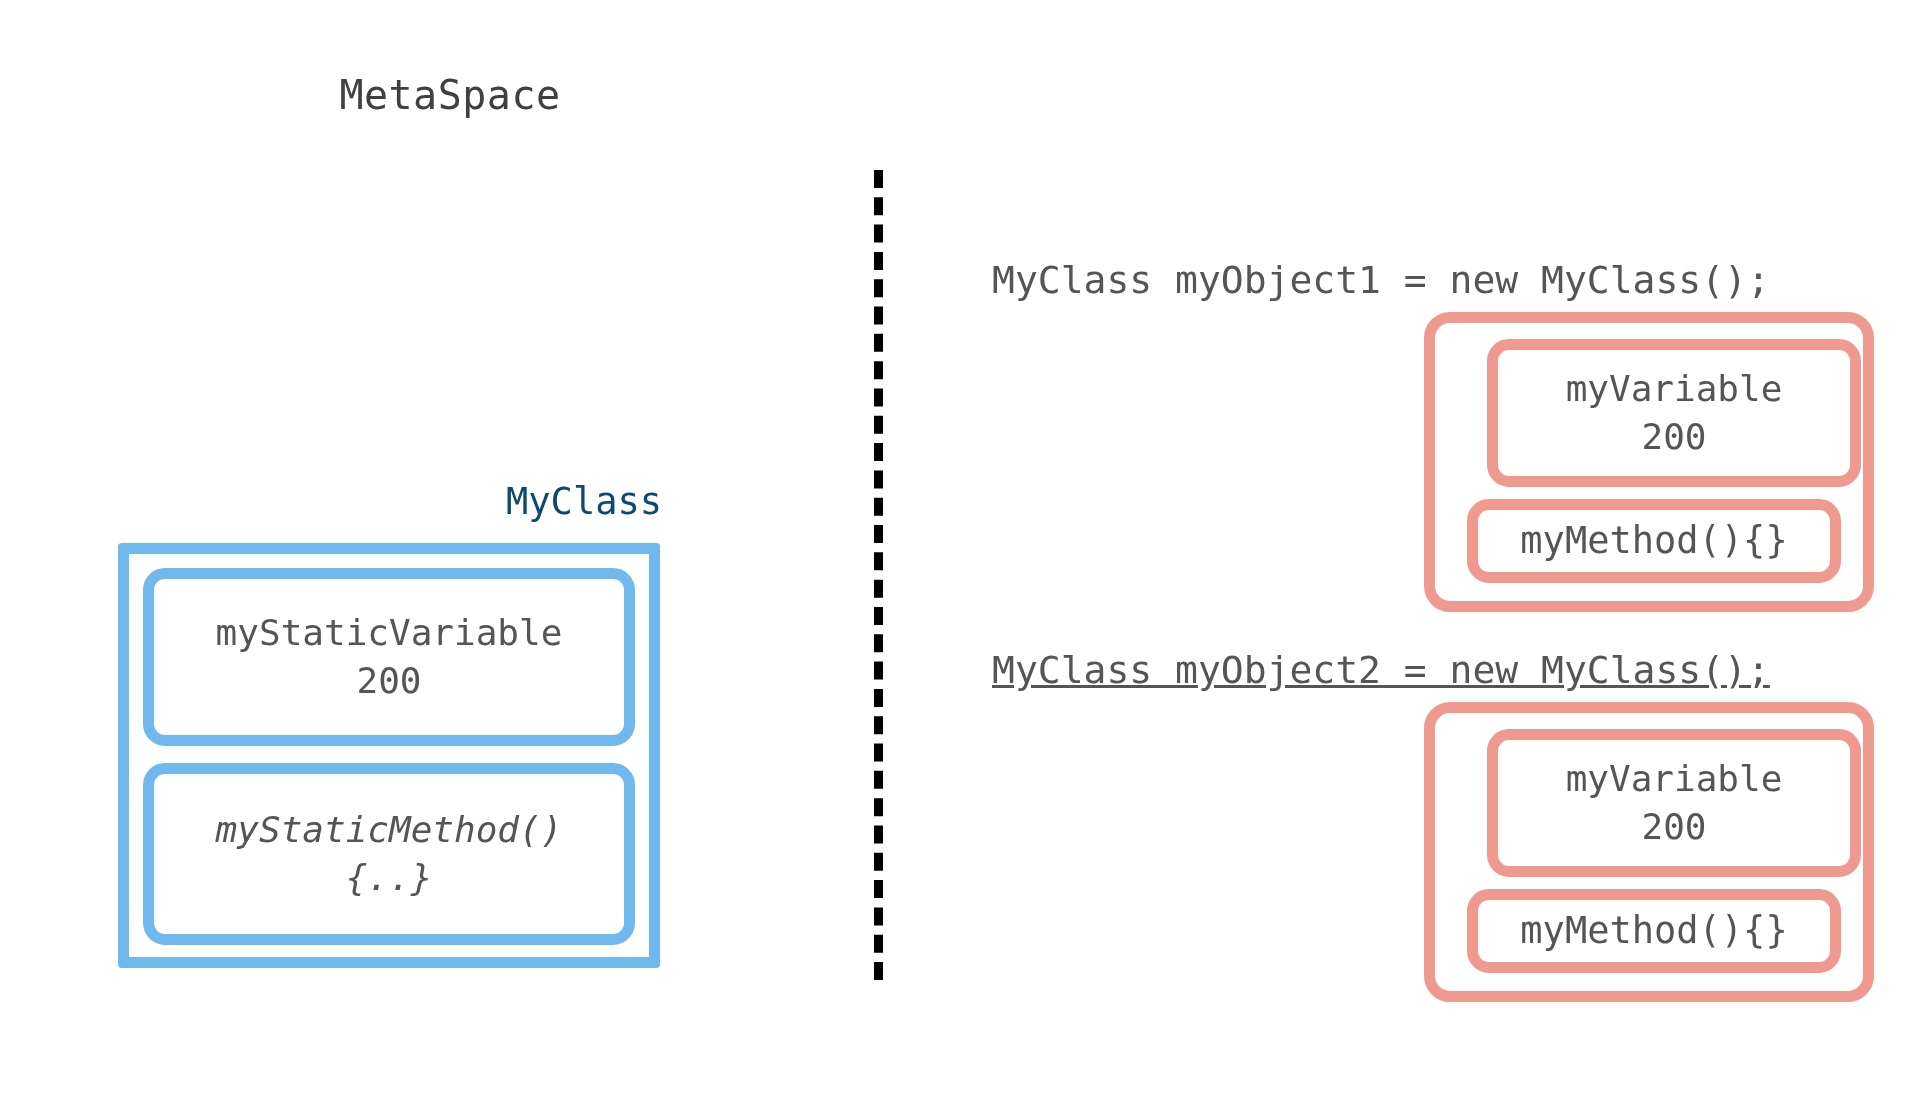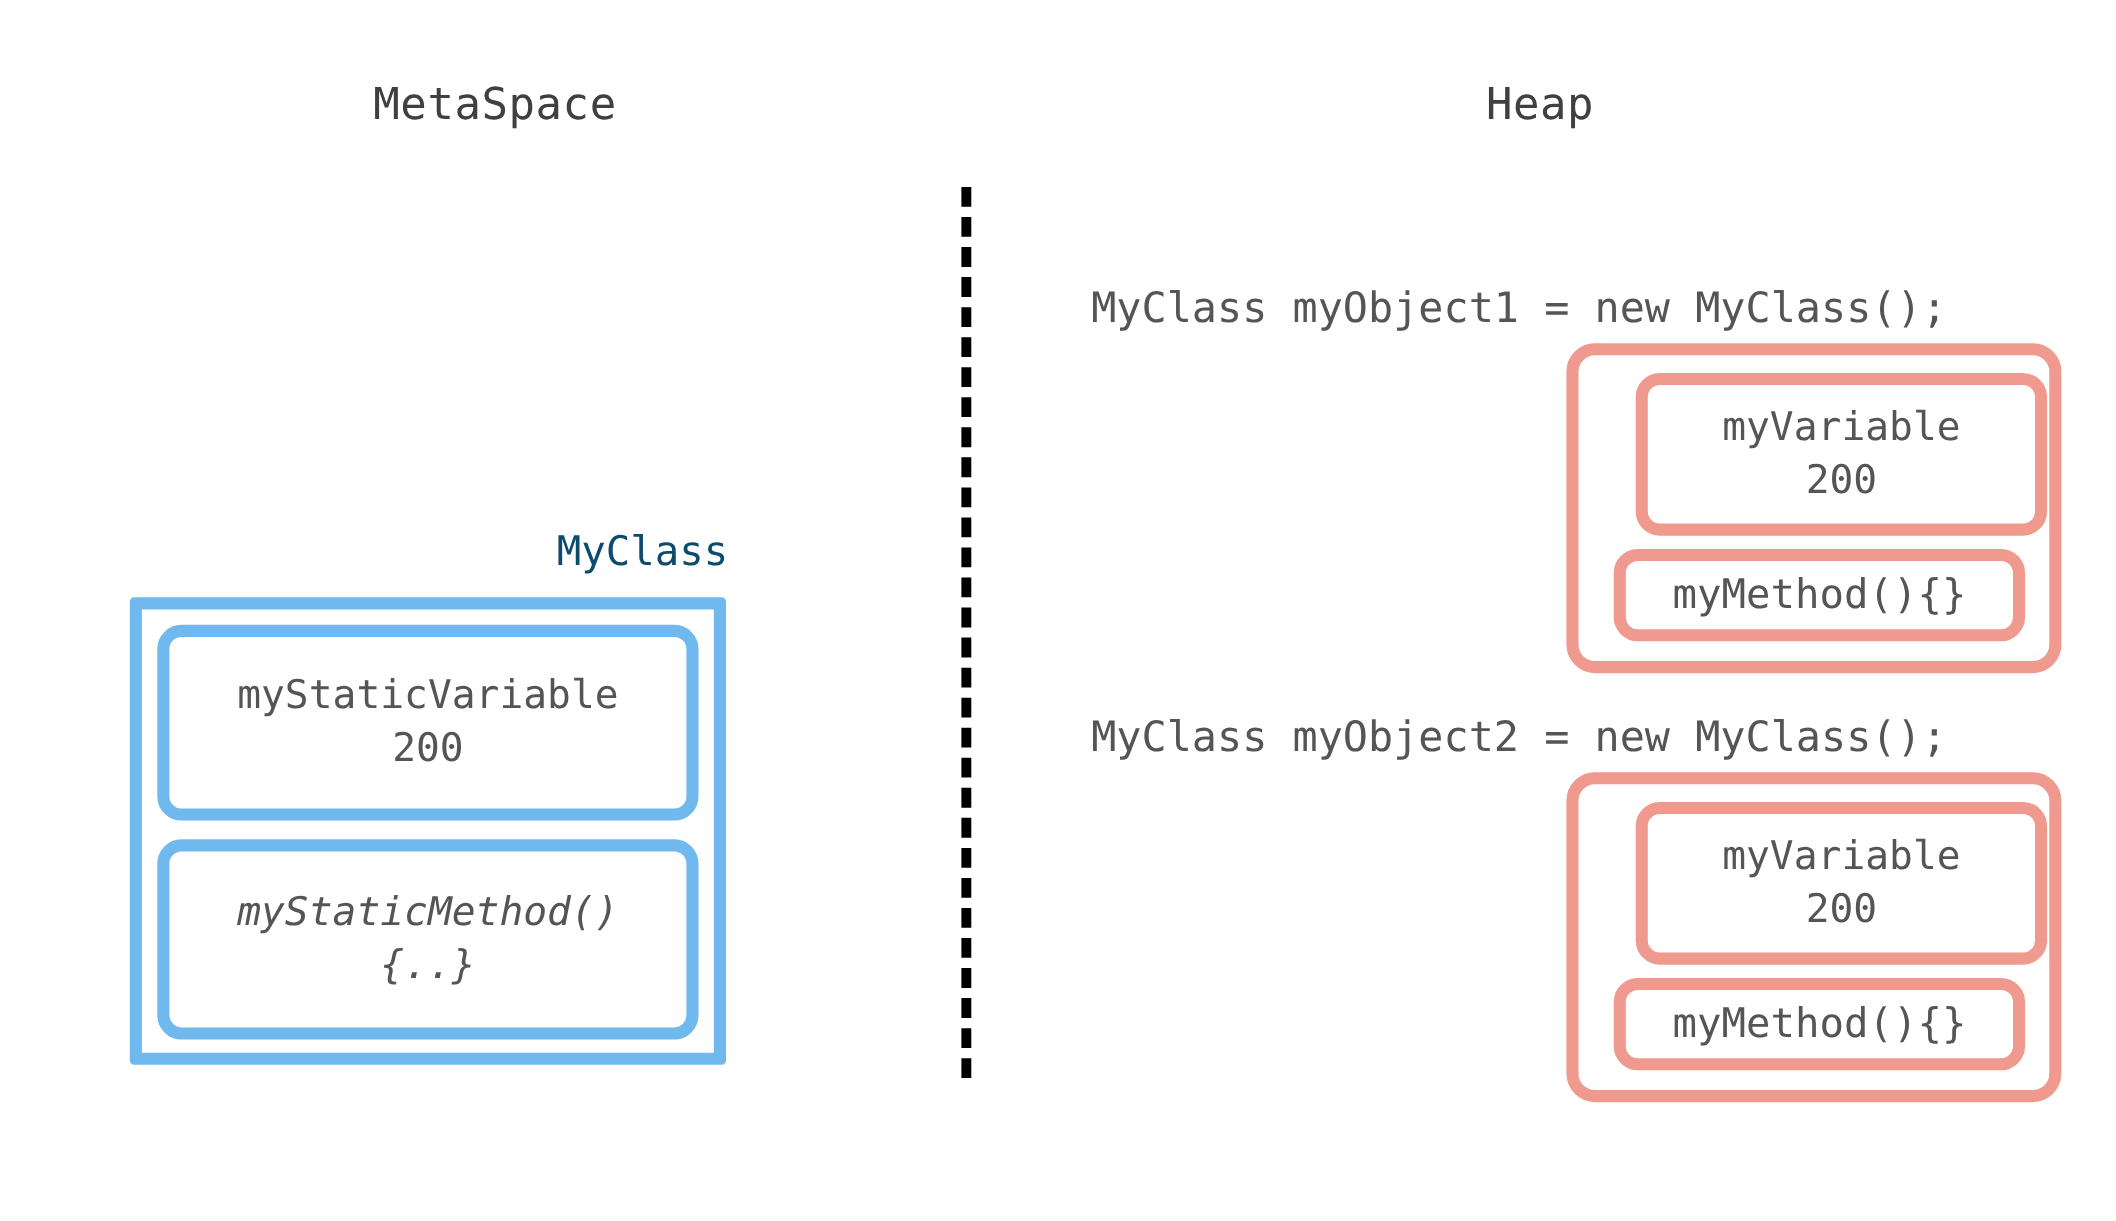--- a/index.html
+++ b/index.html
@@ -104,21 +104,21 @@
 
   
   .code-line {
     position: absolute;
     font-size: 38px;
     color: #555555;
     white-space: nowrap;
     letter-spacing: 0px;
   }
   #code-line-1 { left: 992px; top: 258px; }
-  #code-line-2 { left: 992px; top: 648px; }
+  #code-line-2 { left: 992px; top: 648px; text-decoration: underline; }
 
   
   .object-box {
     position: absolute;
     box-sizing: border-box;
     width: 450px;
     height: 300px;
     border: 11px solid #f0998e;
     border-radius: 26px;
     background: #ffffff;
@@ -158,21 +158,20 @@
     align-items: center;
   }
 </style>
 </head>
 <body>
 
 <div id="canvas">
 
   <div id="metaspace-title" class="section-title">MetaSpace</div>
 
-  <div id="heap-title" class="section-title">Heap</div>
 
   <div id="divider"></div>
 
   <div id="myclass-label">MyClass</div>
 
   <div class="class-box">
     <div class="class-box-inner-wrap">
 
       <div id="static-variable-box" class="member-box-blue">
         <span>myStaticVariable</span>

